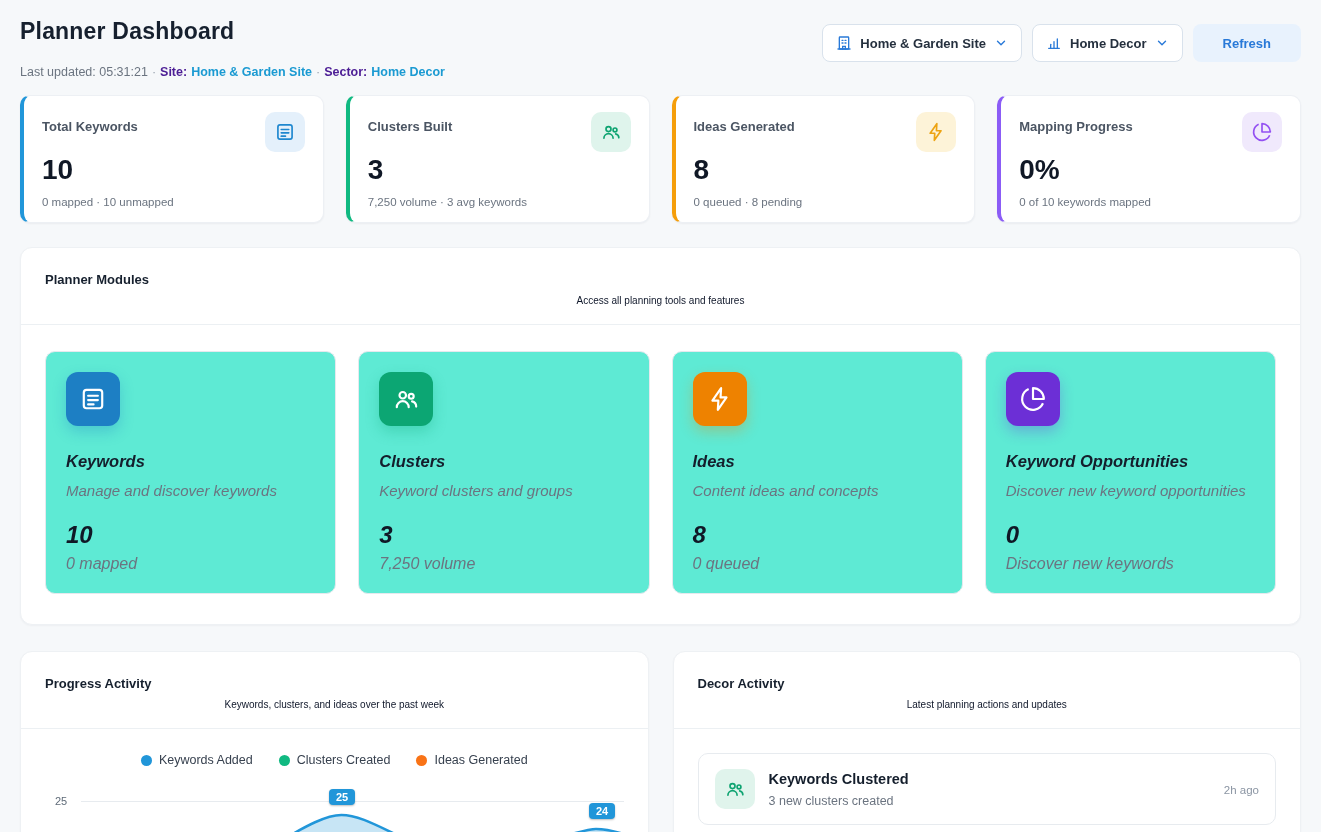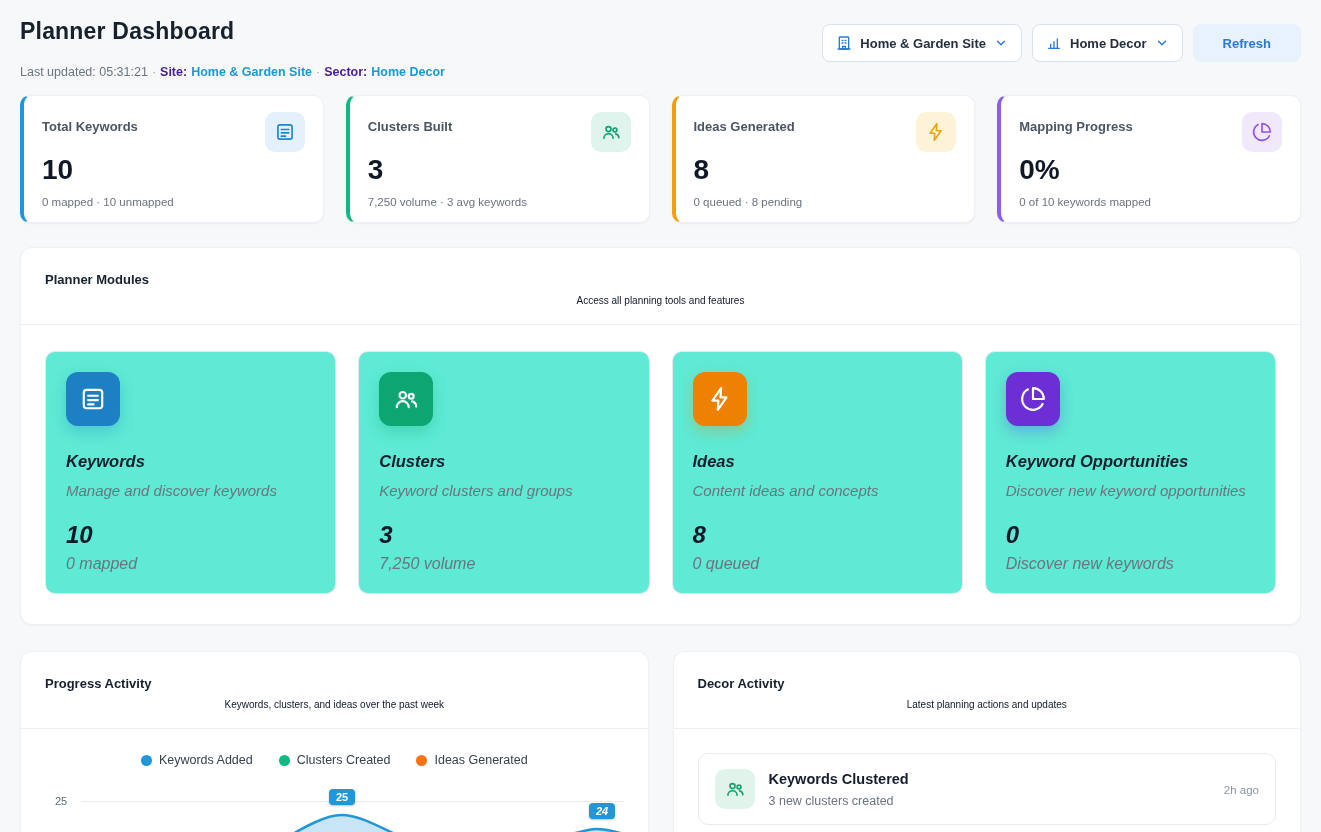--- a/index.html
+++ b/index.html
@@ -87,21 +87,21 @@
 
   .chart-area { position:relative; margin-top:14px; height:120px; }
   .y-tick { position:absolute; left:10px; top:14px; font-size:11px; color:#5f6b78; }
   .gridline { position:absolute; left:36px; right:0; top:20px; border-top:1px solid #e7ebef; }
   .chart-svg { position:absolute; left:36px; top:0; width:calc(100% - 36px); height:140px; }
   .point-badge {
     position:absolute; background:#2196d9; color:#fff; font-size:11px; font-weight:700;
     padding:2px 7px; border-radius:4px; box-shadow:0 1px 2px rgba(0,0,0,.25);
   }
   .badge-1 { left:284px; top:8px; }
-  .badge-2 { left:544px; top:22px;font-style:italic; }
+  .badge-2 { left:544px; top:22px; }
 
   .activity-item {
     display:flex; gap:14px; border:1px solid #e7ebef; border-radius:10px;
     padding:15px 16px; margin-top:24px; align-items:center;
   }
   .activity-chip { width:40px; height:40px; border-radius:10px; background:#e0f4ec; color:#0ea371;
     display:flex; align-items:center; justify-content:center; flex:none; }
   .activity-chip svg { width:20px; height:20px; }
   .activity-body { flex:1; }
   .activity-title { font-size:14.5px; font-weight:700; color:#141e2c; }

